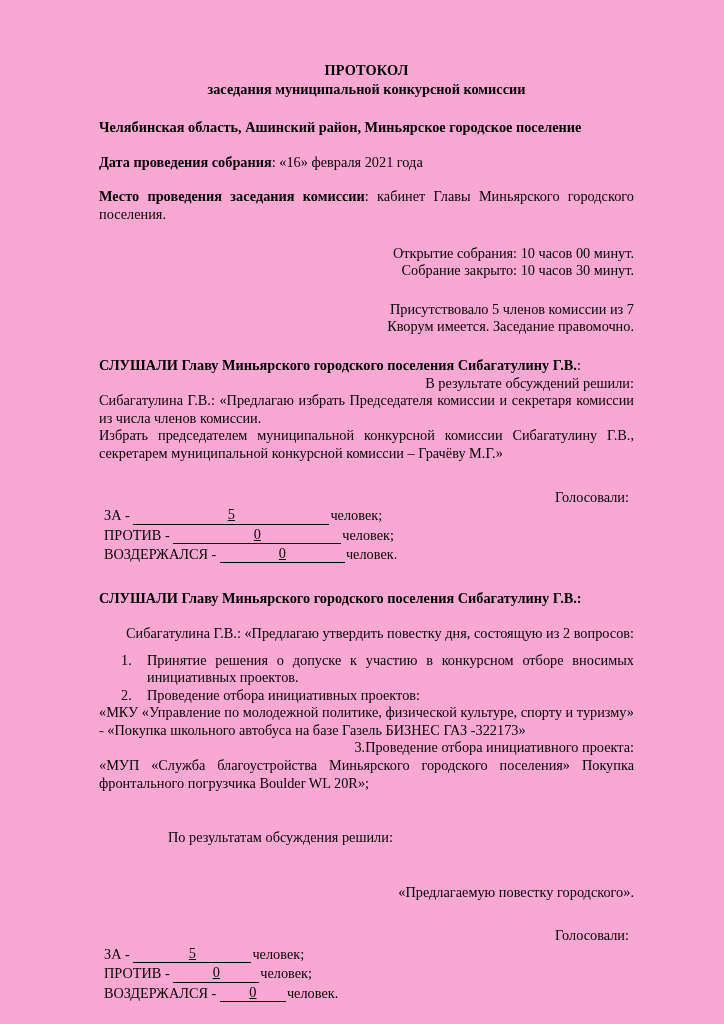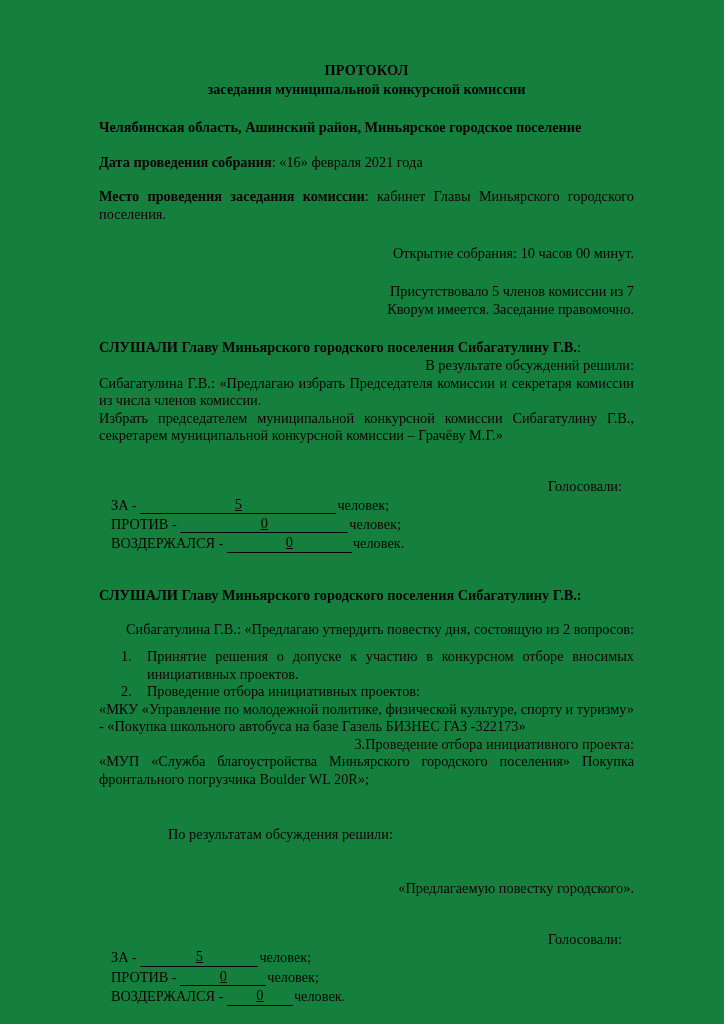--- a/index.html
+++ b/index.html
@@ -13,21 +13,21 @@
     font-family: "Liberation Serif", "DejaVu Serif", serif;
     color: #000000;
     -webkit-font-smoothing: antialiased;
   }
   .page {
     position: relative;
     width: 724px;
     height: 1024px;
     box-sizing: border-box;
     padding: 62px 90px 0 99px;
-    background: #15803d;
+    background: #f9a8d4;
     overflow: hidden;
   }
   .doc-body {
     width: 535px;
     font-size: 14.3px;
     line-height: 17.6px;
   }
 
   
   .title-block {
@@ -84,21 +84,21 @@
   .sub-line:last-child { text-align: left; }
 
   .item-num-inline {
     display: inline-block;
     width: 26px;
     padding-left: 22px;
     box-sizing: content-box;
   }
 
   
-  .vote-block { margin: 12px; }
+  .vote-block { margin: 5px; }
   .vote-row {
     white-space: nowrap;
     line-height: 18.4px;
   }
   .vote-label { }
   .fill {
     display: inline-block;
     text-align: center;
     border-bottom: 1px solid #000;
     position: relative;
@@ -135,20 +135,21 @@
 
     <p class="heading-line"><span>Дата проведения собрания</span><span class="tail">: «16» февраля 2021 года</span></p>
 
     <div class="spacer-md"></div>
 
     <p class="para"><span class="bold">Место проведения заседания комиссии</span><span>: кабинет Главы Миньярского городского поселения.</span></p>
 
     <div class="spacer-lg"></div>
 
     <p class="para nojust">Открытие собрания: 10 часов 00 минут.</p>
+    <p class="para nojust">Собрание закрыто: 10 часов 30 минут.</p>
 
     <div class="spacer-lg"></div>
 
     <p class="para nojust">Присутствовало 5 членов комиссии из 7</p>
     <p class="para nojust">Кворум имеется. Заседание правомочно.</p>
 
     <div class="spacer-lg"></div>
 
     <p class="heading-line"><span>СЛУШАЛИ Главу Миньярского городского поселения Сибагатулину Г.В.</span><span class="tail">:</span></p>
     <p class="para nojust">В результате обсуждений решили:</p>

